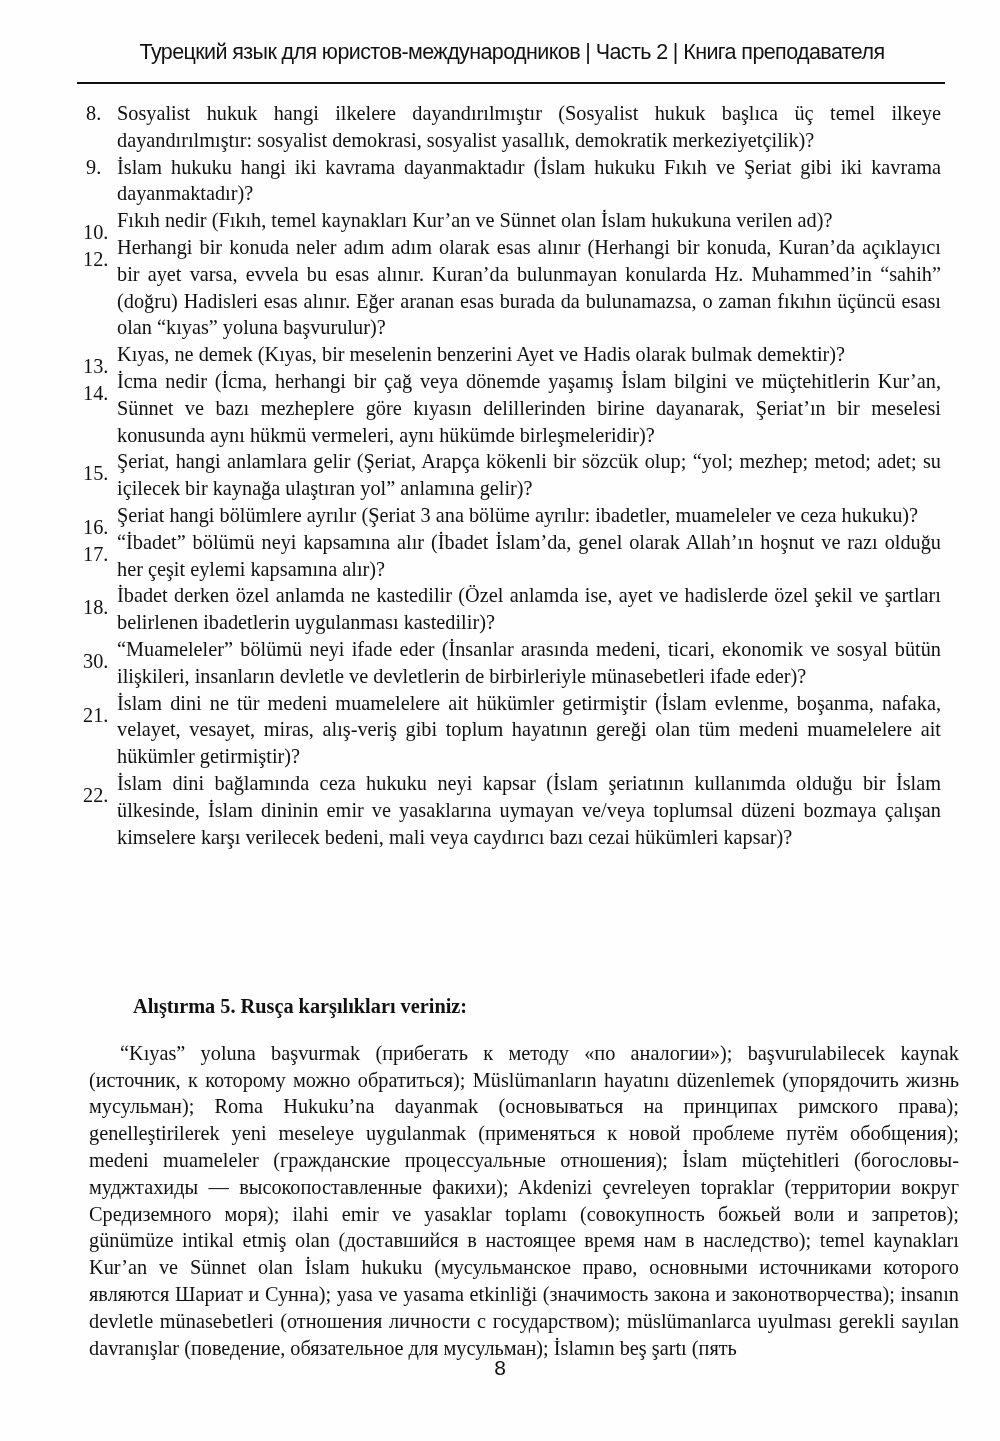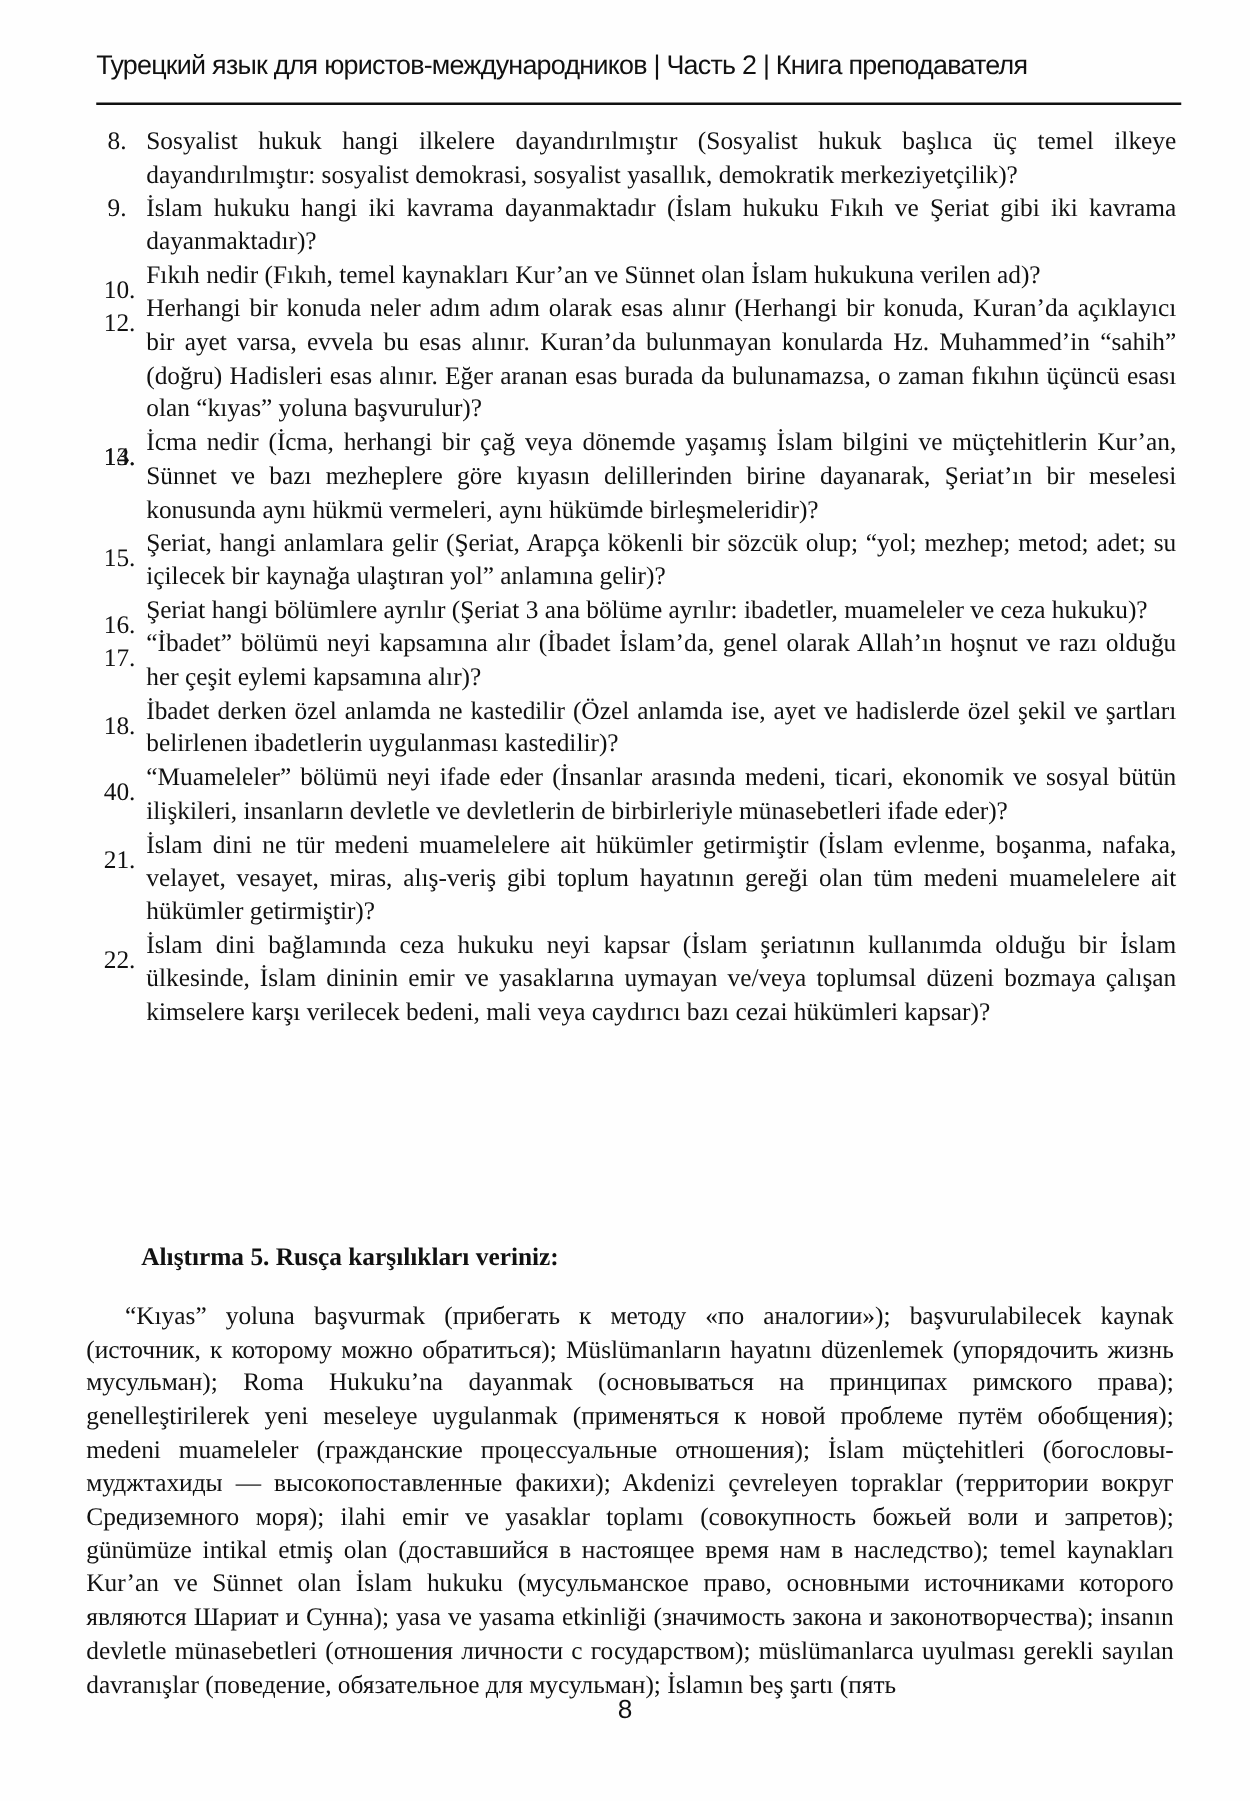--- a/index.html
+++ b/index.html
@@ -1,33 +1,33 @@
 <!DOCTYPE html>
 <html><head>
 <meta charset="utf-8">
 <style>
   html, body { margin: 0; padding: 0; background: #ffffff; }
   body { width: 1000px; height: 1441px; position: relative; overflow: hidden; color: #111; }
   .page { position: absolute; left: 0; top: 0; width: 1000px; height: 1441px; background: #fefefe; }
   .running-header {
     position: absolute; left: 77px; top: 40px; width: 870px;
     font-family: "Liberation Sans", sans-serif; font-size: 21.5px; letter-spacing: -0.6px;
-    text-align: left; color: #111; white-space: nowrap;
+    text-align: center; color: #111; white-space: nowrap;
   }
   .header-rule { position: absolute; left: 77px; top: 82px; width: 868px; height: 2px; background: #111; }
   .qlist {
     position: absolute; left: 86px; top: 100px; width: 855px;
     font-family: "Liberation Serif", serif; font-size: 20.3px; line-height: 26.8px;
     margin: 0; padding: 0; list-style: none;
   }
   .qitem { position: relative; padding-left: 31px; text-align: justify; }
   .qnum { position: absolute; left: 0; top: 0; }
   .qnum.two { left: -3px; margin-top: 12px; }
   .exercise {
-    position: absolute; left: 82px; top: 993px; width: 855px;
+    position: absolute; left: 102px; top: 993px; width: 855px;
     font-family: "Liberation Serif", serif; font-size: 20.3px; line-height: 26.8px;
   }
   .ex-title { font-weight: bold; padding-left: 31px; margin: 0; }
   .ex-body { margin: 20px 0 0 -13px; width: 870px; text-indent: 31px; text-align: justify; }
   .page-number {
     position: absolute; left: 0; width: 1000px; top: 1356px; text-align: center;
     font-family: "Liberation Sans", sans-serif; font-size: 21px; color: #111;
   }
 </style>
 </head>
@@ -35,27 +35,27 @@
 
 <div class="page">
   <div class="running-header">Турецкий язык для юристов-международников | Часть 2 | Книга преподавателя</div>
   <div class="header-rule"></div>
 
   <ol class="qlist">
     <li class="qitem"><span class="qnum">8.</span><span>Sosyalist hukuk hangi ilkelere dayandırılmıştır (Sosyalist hukuk başlıca üç temel ilkeye dayandırılmıştır: sosyalist demokrasi, sosyalist yasallık, demokratik merkeziyetçilik)?</span></li>
     <li class="qitem"><span class="qnum">9.</span><span>İslam hukuku hangi iki kavrama dayanmaktadır (İslam hukuku Fıkıh ve Şeriat gibi iki kavrama dayanmaktadır)?</span></li>
     <li class="qitem"><span class="qnum two">10.</span><span>Fıkıh nedir (Fıkıh, temel kaynakları Kur’an ve Sünnet olan İslam hukukuna verilen ad)?</span></li>
     <li class="qitem"><span class="qnum two">12.</span><span>Herhangi bir konuda neler adım adım olarak esas alınır (Herhangi bir konuda, Kuran’da açıklayıcı bir ayet varsa, evvela bu esas alınır. Kuran’da bulunmayan konularda Hz. Muhammed’in “sahih” (doğru) Hadisleri esas alınır. Eğer aranan esas burada da bulunamazsa, o zaman fıkıhın üçüncü esası olan “kıyas” yoluna başvurulur)?</span></li>
-    <li class="qitem"><span class="qnum two">13.</span></li>
+    <li class="qitem"><span class="qnum two">13.</span><span>Kıyas, ne demek (Kıyas, bir meselenin benzerini Ayet ve Hadis olarak bulmak demektir)?</span></li>
     <li class="qitem"><span class="qnum two">14.</span><span>İcma nedir (İcma, herhangi bir çağ veya dönemde yaşamış İslam bilgini ve müçtehitlerin Kur’an, Sünnet ve bazı mezheplere göre kıyasın delillerinden birine dayanarak, Şeriat’ın bir meselesi konusunda aynı hükmü vermeleri, aynı hükümde birleşmeleridir)?</span></li>
     <li class="qitem"><span class="qnum two">15.</span><span>Şeriat, hangi anlamlara gelir (Şeriat, Arapça kökenli bir sözcük olup; “yol; mezhep; metod; adet; su içilecek bir kaynağa ulaştıran yol” anlamına gelir)?</span></li>
     <li class="qitem"><span class="qnum two">16.</span><span>Şeriat hangi bölümlere ayrılır (Şeriat 3 ana bölüme ayrılır: ibadetler, muameleler ve ceza hukuku)?</span></li>
     <li class="qitem"><span class="qnum two">17.</span><span>“İbadet” bölümü neyi kapsamına alır (İbadet İslam’da, genel olarak Allah’ın hoşnut ve razı olduğu her çeşit eylemi kapsamına alır)?</span></li>
     <li class="qitem"><span class="qnum two">18.</span><span>İbadet derken özel anlamda ne kastedilir (Özel anlamda ise, ayet ve hadislerde özel şekil ve şartları belirlenen ibadetlerin uygulanması kastedilir)?</span></li>
-    <li class="qitem"><span class="qnum two">40.</span><span>“Muameleler” bölümü neyi ifade eder (İnsanlar arasında medeni, ticari, ekonomik ve sosyal bütün ilişkileri, insanların devletle ve devletlerin de birbirleriyle münasebetleri ifade eder)?</span></li>
+    <li class="qitem"><span class="qnum two">30.</span><span>“Muameleler” bölümü neyi ifade eder (İnsanlar arasında medeni, ticari, ekonomik ve sosyal bütün ilişkileri, insanların devletle ve devletlerin de birbirleriyle münasebetleri ifade eder)?</span></li>
     <li class="qitem"><span class="qnum two">21.</span><span>İslam dini ne tür medeni muamelelere ait hükümler getirmiştir (İslam evlenme, boşanma, nafaka, velayet, vesayet, miras, alış-veriş gibi toplum hayatının gereği olan tüm medeni muamelelere ait hükümler getirmiştir)?</span></li>
     <li class="qitem"><span class="qnum two">22.</span><span>İslam dini bağlamında ceza hukuku neyi kapsar (İslam şeriatının kullanımda olduğu bir İslam ülkesinde, İslam dininin emir ve yasaklarına uymayan ve/veya toplumsal düzeni bozmaya çalışan kimselere karşı verilecek bedeni, mali veya caydırıcı bazı cezai hükümleri kapsar)?</span></li>
   </ol>
 
   <div class="exercise">
     <p class="ex-title">Alıştırma 5. Rusça karşılıkları veriniz:</p>
     <p class="ex-body">“Kıyas” yoluna başvurmak (прибегать к методу «по аналогии»); başvurulabilecek kaynak (источник, к которому можно обратиться); Müslümanların hayatını düzenlemek (упорядочить жизнь мусульман); Roma Hukuku’na dayanmak (основываться на принципах римского права); genelleştirilerek yeni meseleye uygulanmak (применяться к новой проблеме путём обобщения); medeni muameleler (гражданские процессуальные отношения); İslam müçtehitleri (богословы-муджтахиды — высокопоставленные факихи); Akdenizi çevreleyen topraklar (территории вокруг Средиземного моря); ilahi emir ve yasaklar toplamı (совокупность божьей воли и запретов); günümüze intikal etmiş olan (доставшийся в настоящее время нам в наследство); temel kaynakları Kur’an ve Sünnet olan İslam hukuku (мусульманское право, основными источниками которого являются Шариат и Сунна); yasa ve yasama etkinliği (значимость закона и законотворчества); insanın devletle münasebetleri (отношения личности с государством); müslümanlarca uyulması gerekli sayılan davranışlar (поведение, обязательное для мусульман); İslamın beş şartı (пять</p>
   </div>
 
   <div class="page-number">8</div>

